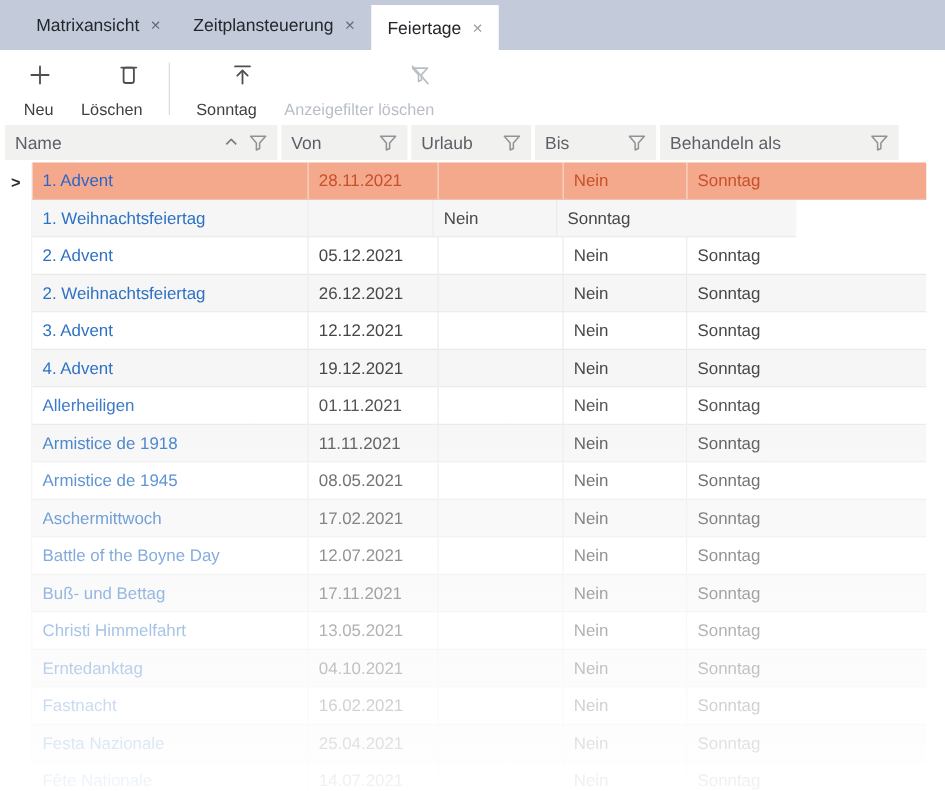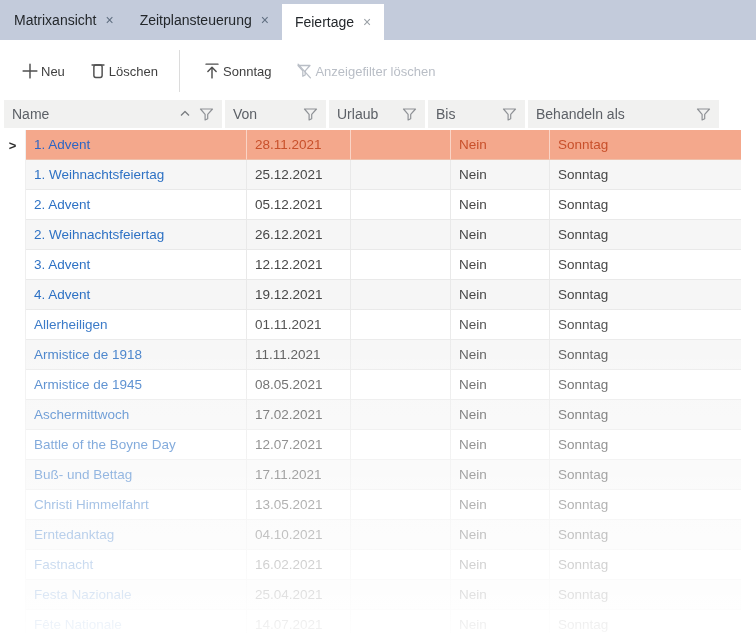--- a/index.html
+++ b/index.html
@@ -12,21 +12,21 @@
     font-family: "Liberation Sans", "DejaVu Sans", sans-serif;
     color: #474747;
   }
 
   
   .tabbar {
     height: 40px;
     background: #c3cbdb;
     display: flex;
     align-items: stretch;
-    padding-left: 1px;
+    padding-left: 16px;
   }
   .tab {
     display: flex; align-items: center;
     padding: 0 13px;
     font-size: 14px;
     color: #23272b;
     cursor: default;
     white-space: nowrap;
   }
   .tab .close {
@@ -45,22 +45,22 @@
     height: 60px;
     background: #ffffff;
     display: flex;
     align-items: flex-start;
     padding-left: 8px;
   }
   .tbtn {
     margin-top: 7px;
     height: 48px;
     padding: 0 11px;
-    display: flex; flex-direction: row;
-    align-items: center; justify-content: space-between;
+    display: flex; flex-direction: column;
+    align-items: flex-end; justify-content: space-between;
   }
   .tbtn .ticon { height: 26px; display: flex; align-items: center; }
   .tbtn .tlabel { font-size: 13px; color: #3f3f3f; line-height: 15px; }
   .tbtn.disabled .tlabel { color: #b9bec6; }
   .tbtn svg { stroke: #4f4f4f; fill: none; stroke-width: 1.6; stroke-linecap: round; stroke-linejoin: round; }
   .tbtn.disabled svg { stroke: #b9bec6; }
   .tb-divider {
     width: 1px; height: 42px;
     background: #dcdcdc;
     margin: 10px 10px 0 10px;
@@ -263,23 +263,20 @@
         </div>
         <div class="cell c5 last">
           <span>Sonntag</span>
         </div>
       </div>
       <div class="trow stripe">
         <div class="cell ind"></div>
         <div class="cell c1">
           <span class="name-link">1. Weihnachtsfeiertag</span>
         </div>
-        <div class="cell c2">
-          <span>25.12.2021</span>
-        </div>
         <div class="cell c3">
           <span></span>
         </div>
         <div class="cell c4">
           <span>Nein</span>
         </div>
         <div class="cell c5 last">
           <span>Sonntag</span>
         </div>
       </div>

